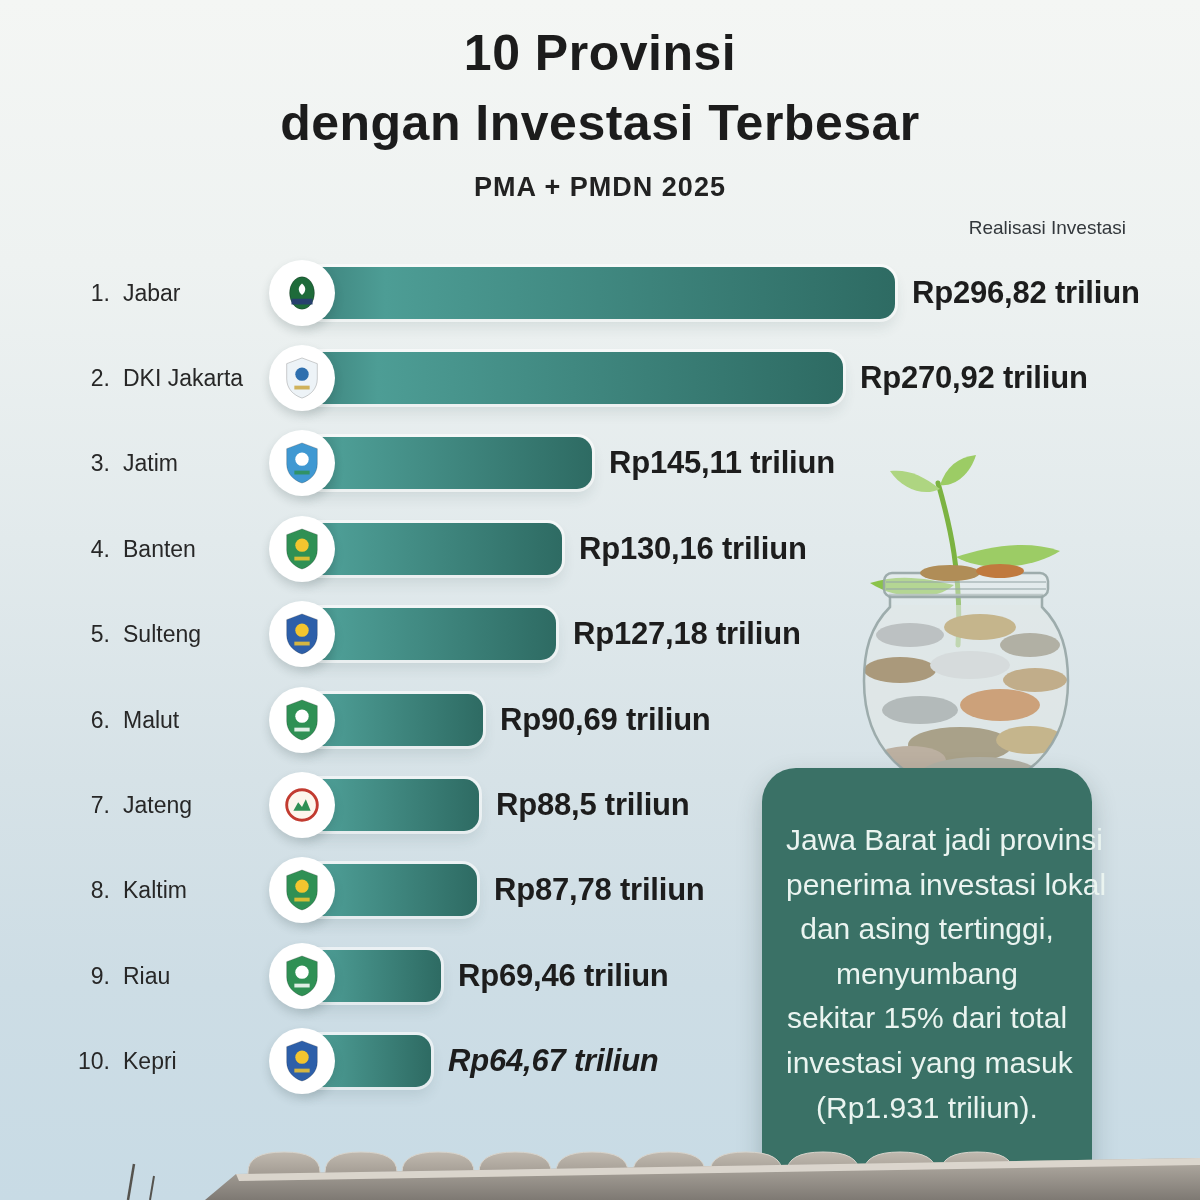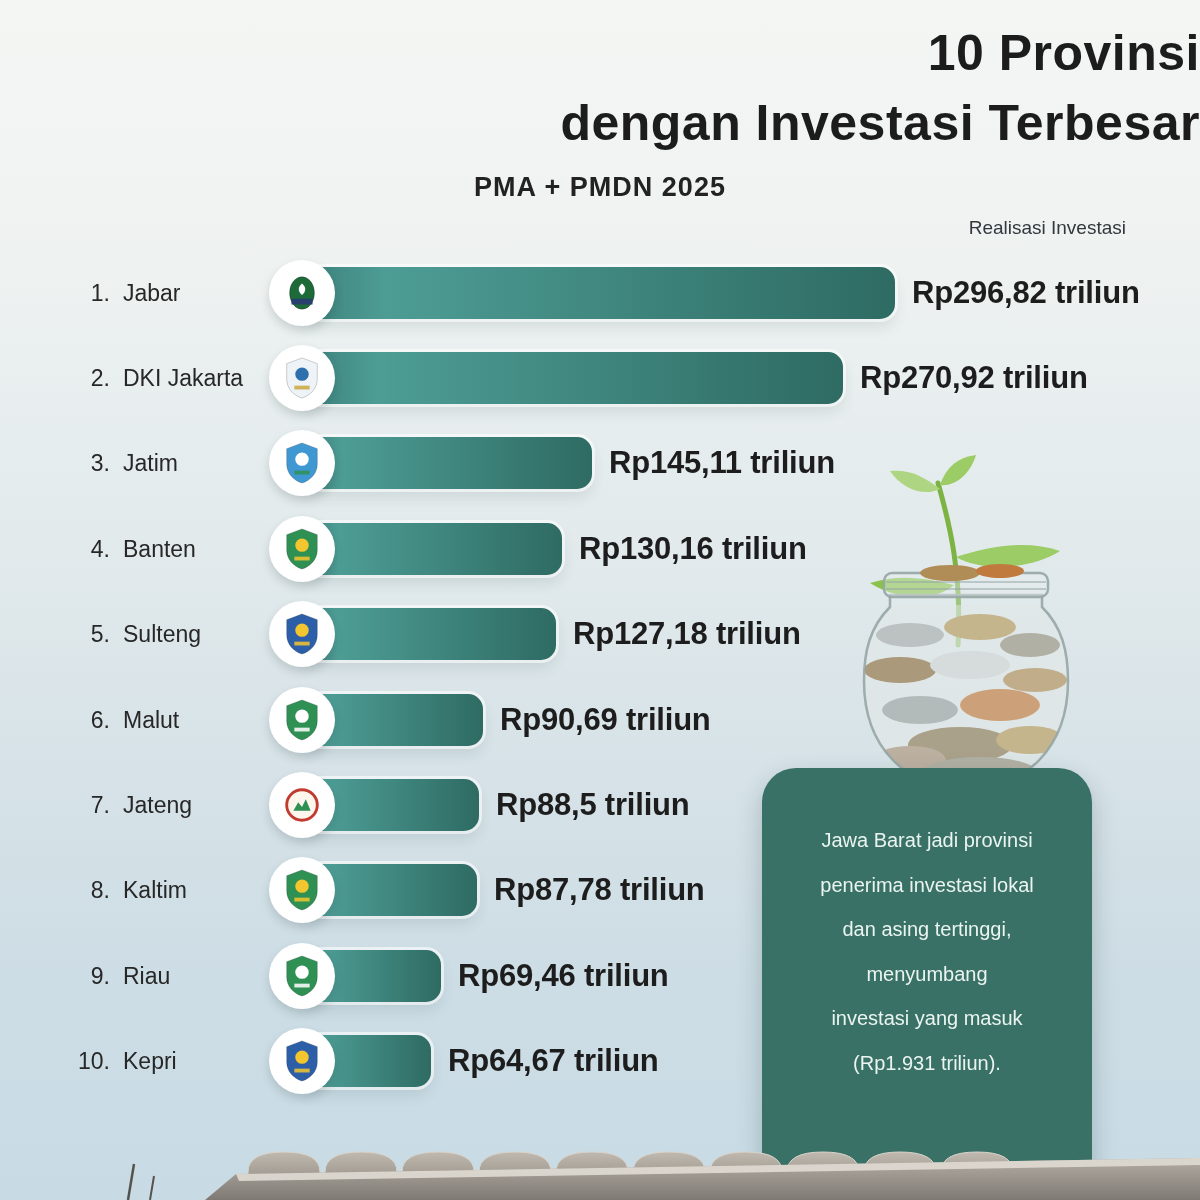--- a/index.html
+++ b/index.html
@@ -2,21 +2,21 @@
 <html><head>
 <meta charset="utf-8">
 <title>10 Provinsi dengan Investasi Terbesar</title>
 <style>
   html,body{margin:0;padding:0;}
   body{font-family:"Liberation Sans", sans-serif;}
   .stage{position:relative;width:1200px;height:1200px;overflow:hidden;
          background:linear-gradient(180deg,#f4f6f4 0%,#eef2f1 22%,#e2eaec 45%,#d6e2e7 65%,#cdddE5 82%,#c8dbe5 100%);}
   
   .header{position:absolute;left:0;top:0;width:100%;z-index:3;}
-  .t1,.t2{margin:0;position:absolute;left:0;width:100%;text-align:right;
+  .t1,.t2{margin:0;position:absolute;left:0;width:100%;text-align:center;
           font-weight:bold;color:#1c1c1c;font-size:50px;letter-spacing:.5px;}
   .t1{top:24px;}
   .t2{top:94px;}
   .sub{position:absolute;left:0;top:172px;width:100%;text-align:center;
        font-size:27px;font-weight:bold;color:#222;letter-spacing:1px;}
   .axis{position:absolute;right:74px;top:217px;font-size:19px;color:#33383c;}
   
   .chart{position:absolute;left:0;top:250px;width:1200px;height:862px;z-index:3;}
   .row{position:absolute;left:0;width:100%;height:85.4px;}
   .row-label{position:absolute;left:64px;top:50%;transform:translateY(-50%);
@@ -30,21 +30,21 @@
        box-shadow:0 0 0 3px rgba(255,255,255,.6), 0 8px 14px rgba(40,70,70,.12);}
   .badge{position:absolute;left:269px;top:50%;transform:translateY(-50%);
          width:66px;height:66px;border-radius:50%;background:#ffffff;
          box-shadow:0 5px 10px rgba(40,60,60,.18);display:flex;align-items:center;justify-content:center;}
   .value{position:absolute;top:50%;transform:translateY(-50%);font-size:31px;font-weight:bold;
          color:#1d1d1d;white-space:nowrap;letter-spacing:-.2px;}
   
   .card{position:absolute;left:762px;top:768px;width:330px;height:450px;
         background:#3a7166;border-radius:34px;z-index:4;
         box-shadow:0 10px 24px rgba(30,60,55,.25);}
-  .card-text{padding:50px 24px 0 24px;text-align:center;color:#eaf4f0;font-size:20px;}
+  .card-text{padding:50px 24px 0 24px;text-align:center;color:#eaf4f0;font-size:30px;}
   .card-line{line-height:44.6px;white-space:nowrap;}
   
   .jar{position:absolute;left:850px;top:455px;z-index:2;}
   .building{position:absolute;left:0;top:1080px;z-index:5;}
 </style>
 </head>
 <body>
 
 <div class="stage">
 
@@ -238,30 +238,31 @@
       <span class="prov">Kepri</span>
     </div>
     <div class="bar" style="width: 129px;"></div>
     <div class="badge">
       <svg class="emblem" viewBox="0 0 40 46" width="40" height="44" aria-hidden="true">
     <path d="M20 2 L36 8 V24 C36 34 29 41 20 44 C11 41 4 34 4 24 V8 Z" fill="#2d5fa9" stroke="rgba(0,0,0,.2)"></path>
     <circle cx="20" cy="19" r="7" fill="#f3c52f"></circle>
     <path d="M12 31 h16 v4 H12 Z" fill="#f3c52f" opacity=".85"></path>
           </svg>
     </div>
-    <div class="value" style="left: 448px;">Rp64,67 triliun</div>
+    <div class="value" style="left: 448px; font-style: italic;">Rp64,67 triliun</div>
   </div>
     </div>
 
   <aside class="card">
     <div class="card-text">
         <div class="card-line">Jawa Barat jadi provinsi</div>
         <div class="card-line">penerima investasi lokal</div>
         <div class="card-line">dan asing tertinggi,</div>
         <div class="card-line">menyumbang</div>
+        <div class="card-line">sekitar 15% dari total</div>
         <div class="card-line">investasi yang masuk</div>
         <div class="card-line">(Rp1.931 triliun).</div>
       </div>
   </aside>
 
   <svg class="building" width="1200" height="120" viewBox="0 0 1200 120" aria-hidden="true">
     <defs>
       <linearGradient id="roofGrad" x1="0" y1="0" x2="0" y2="1">
         <stop offset="0" stop-color="#b3ada4"></stop>
           <stop offset="1" stop-color="#7e7973"></stop>

